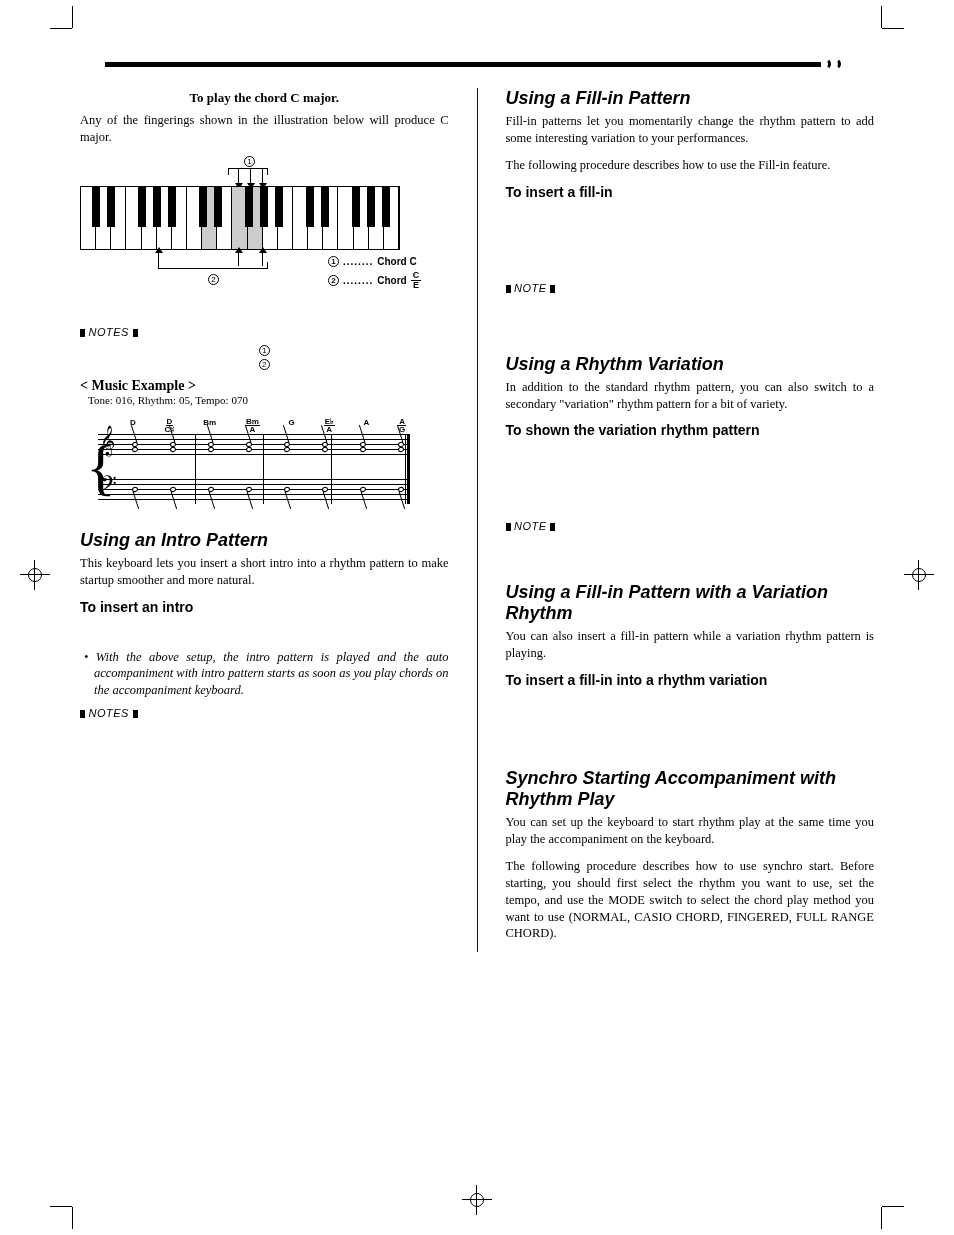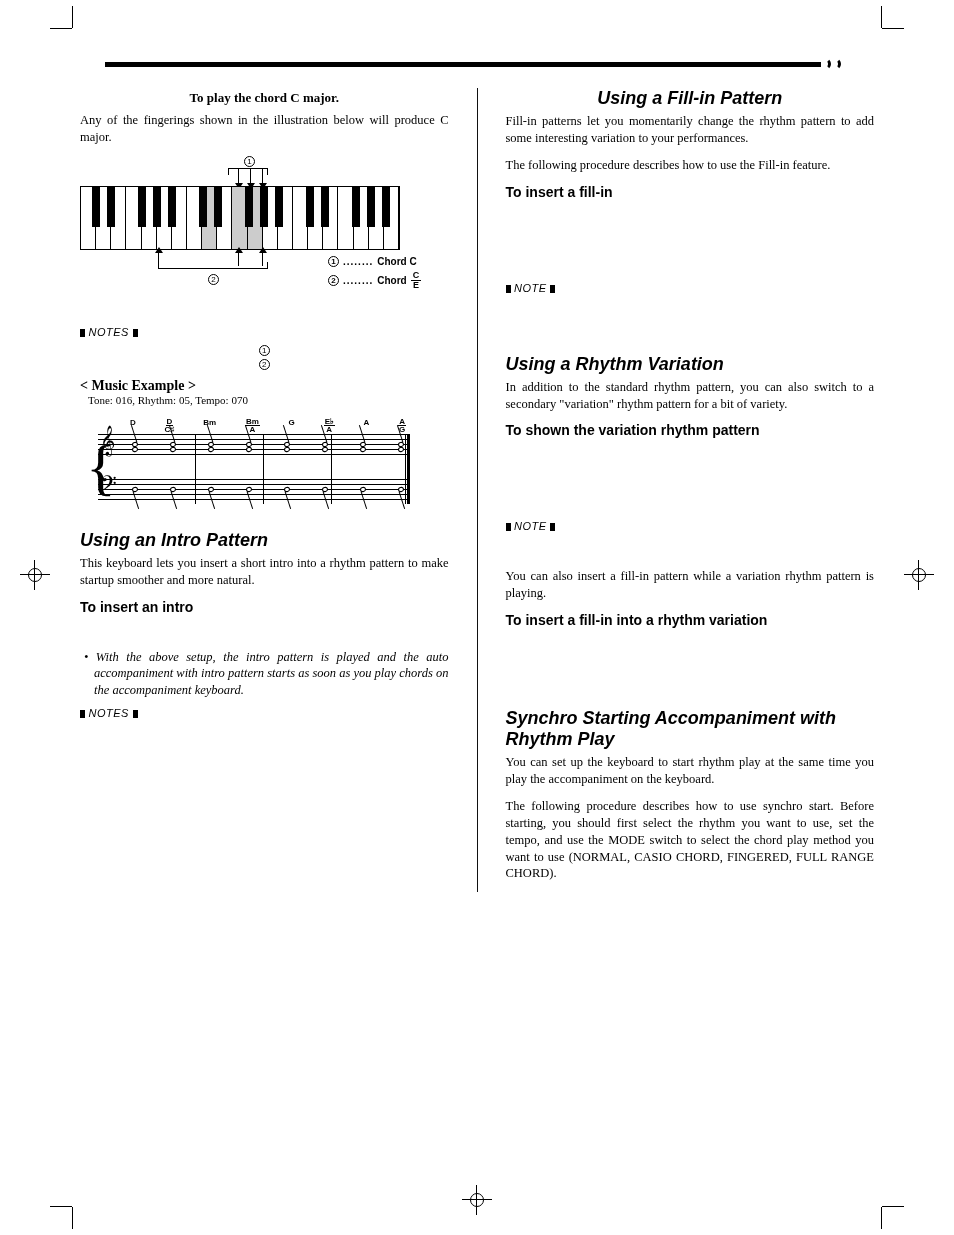--- a/index.html
+++ b/index.html
@@ -326,35 +326,36 @@
       <div class="body">This keyboard lets you insert a short intro into a rhythm pattern to make startup smoother and more natural.</div>
       <div class="h-sub">To insert an intro</div>
       <div style="height:28px;"></div>
       <div class="bullet">• <span>With the above setup, the intro pattern is played and the auto accompaniment with intro pattern starts as soon as you play chords on the accompaniment keyboard.</span></div>
       <div class="notes-label"><span class="bk"></span> <span>NOTES</span> <span class="bk"></span></div>
     </div>
 
     <div class="divider"></div>
 
     <div class="col">
-      <div class="h-section" style="margin-top:0;text-align:center;">Using a Fill-in Pattern</div>
+      <div class="h-section" style="margin-top:0;">Using a Fill-in Pattern</div>
       <div class="body">Fill-in patterns let you momentarily change the rhythm pattern to add some interesting variation to your performances.</div>
       <div class="body">The following procedure describes how to use the Fill-in feature.</div>
       <div class="h-sub">To insert a fill-in</div>
       <div style="height:70px;"></div>
       <div class="notes-label"><span class="bk"></span> <span>NOTE</span> <span class="bk"></span></div>
       <div style="height:40px;"></div>
 
       <div class="h-section">Using a Rhythm Variation</div>
       <div class="body">In addition to the standard rhythm pattern, you can also switch to a secondary "variation" rhythm pattern for a bit of variety.</div>
       <div class="h-sub">To shown the variation rhythm pattern</div>
       <div style="height:70px;"></div>
       <div class="notes-label"><span class="bk"></span> <span>NOTE</span> <span class="bk"></span></div>
       <div style="height:30px;"></div>
 
+      <div class="h-section">Using a Fill-in Pattern with a Variation Rhythm</div>
       <div class="body">You can also insert a fill-in pattern while a variation rhythm pattern is playing.</div>
       <div class="h-sub">To insert a fill-in into a rhythm variation</div>
       <div style="height:60px;"></div>
 
       <div class="h-section">Synchro Starting Accompaniment with Rhythm Play</div>
       <div class="body">You can set up the keyboard to start rhythm play at the same time you play the accompaniment on the keyboard.</div>
       <div class="body">The following procedure describes how to use synchro start. Before starting, you should first select the rhythm you want to use, set the tempo, and use the MODE switch to select the chord play method you want to use (NORMAL, CASIO CHORD, FINGERED, FULL RANGE CHORD).</div>
     </div>
 
   </div>

